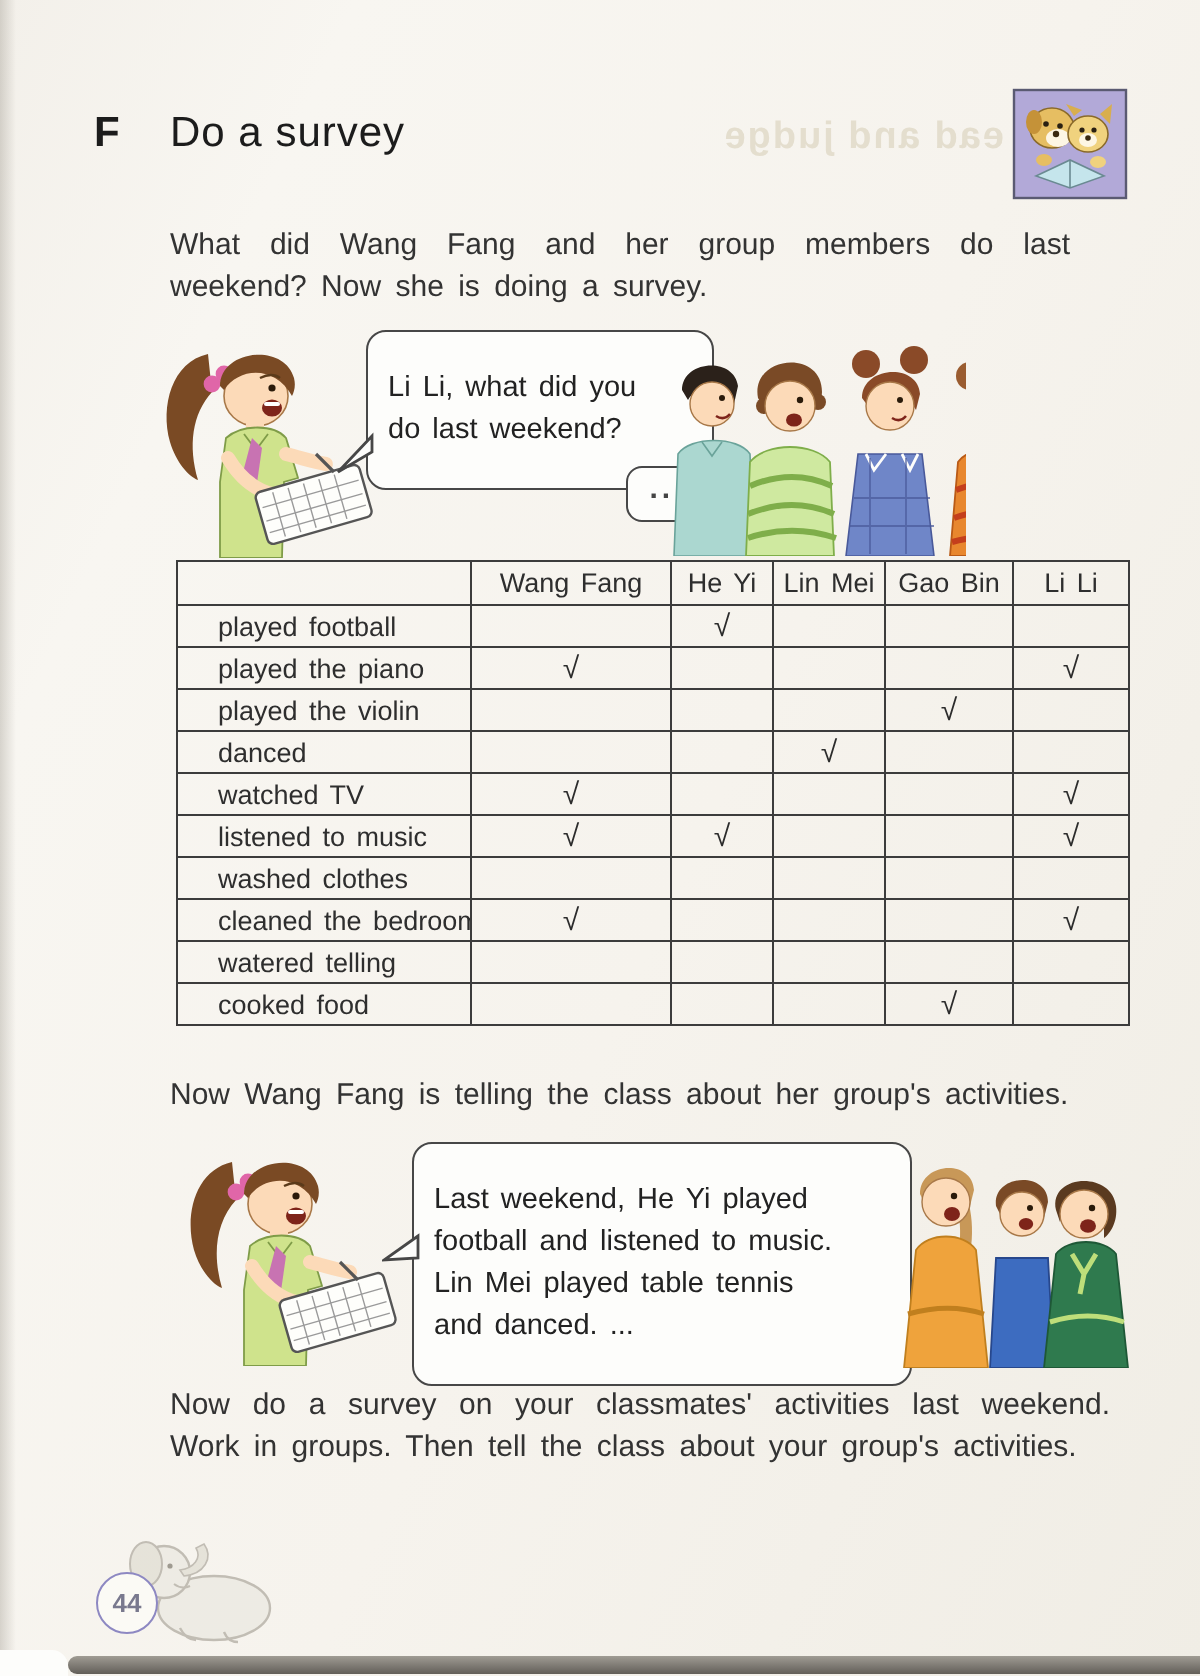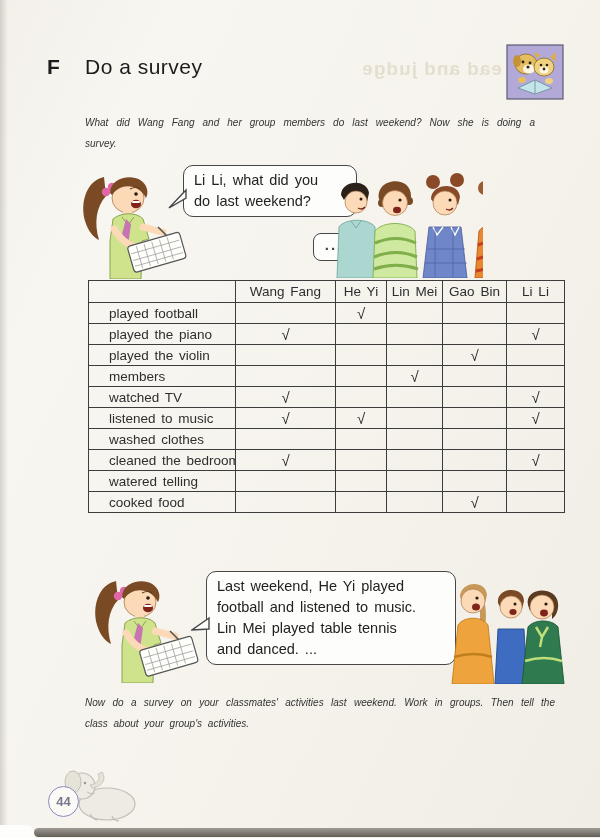--- a/index.html
+++ b/index.html
@@ -15,32 +15,32 @@
   .corner-white{position:absolute;left:0;bottom:0;width:34px;height:13px;
     background:#fdfdfb;border-radius:0 8px 0 0;}
   .bleed{position:absolute;left:292px;top:58px;width:210px;
     transform:scaleX(-1);font-size:19px;font-weight:bold;color:#ded7c4;
     opacity:.75;letter-spacing:1px;}
   .corner-pic{position:absolute;left:506px;top:44px;}
   .title-row{position:absolute;left:47px;top:55px;}
   .sec-letter{position:absolute;left:0;top:0;font-size:21px;font-weight:bold;color:#1c1c1c;}
   .sec-title{position:absolute;left:38px;top:0;font-size:21px;font-weight:normal;
     letter-spacing:.5px;color:#1c1c1c;white-space:nowrap;}
-  .para{position:absolute;font-style:italic;font-size:10px;line-height:21px;
+  .para{position:absolute;font-size:15px;line-height:21px;
     color:#333;word-spacing:3px;}
   .intro{left:85px;top:112px;width:450px;text-align:justify;}
   .mid{left:85px;top:537px;width:480px;}
   .outro{left:85px;top:692px;width:470px;text-align:justify;}
   .illo{position:absolute;}
   .illo1{left:70px;top:163px;width:490px;height:117px;}
   .illo2{left:82px;top:565px;width:492px;height:125px;}
   .figure{position:absolute;}
   .bubble{position:absolute;background:#fdfdfb;border:1.5px solid #474747;
     border-radius:10px;font-size:14.5px;line-height:21px;color:#222;
-    word-spacing:2px;padding:4px 10px;}
+    word-spacing:2px;padding:18px 10px;}
   .bubble .tail{position:absolute;}
   .bubble1{left:113px;top:2px;width:152px;}
   .ellipsis-bubble{left:243px;top:70px;width:40px;height:26px;padding:0;
     text-align:center;font-weight:bold;font-size:15px;letter-spacing:2px;
     line-height:22px;color:#444;border-radius:8px;}
   .bubble2{left:124px;top:6px;width:228px;}
   .survey-table{position:absolute;left:88px;top:280px;border-collapse:collapse;
     table-layout:fixed;width:470px;font-size:13.5px;color:#2e2e2e;}
   .survey-table th,.survey-table td{border:1.5px solid #3c3c3c;height:20px;
     padding:0;overflow:hidden;white-space:nowrap;}
@@ -209,21 +209,21 @@
         </tr>
         <tr>
           <td class="act-cell">played the violin</td>
           <td class="chk"></td>
           <td class="chk"></td>
           <td class="chk"></td>
           <td class="chk">√</td>
           <td class="chk"></td>
         </tr>
         <tr>
-          <td class="act-cell">members</td>
+          <td class="act-cell">danced</td>
           <td class="chk"></td>
           <td class="chk"></td>
           <td class="chk">√</td>
           <td class="chk"></td>
           <td class="chk"></td>
         </tr>
         <tr>
           <td class="act-cell">watched TV</td>
           <td class="chk">√</td>
           <td class="chk"></td>
@@ -267,20 +267,21 @@
           <td class="act-cell">cooked food</td>
           <td class="chk"></td>
           <td class="chk"></td>
           <td class="chk"></td>
           <td class="chk">√</td>
           <td class="chk"></td>
         </tr>
       </tbody>
   </table>
 
+  <div class="para mid">Now Wang Fang is telling the class about her group's activities.</div>
 
   <div class="illo illo2">
     <div class="figure" style="left:0;top:6px">
       <svg width="125" height="112" viewBox="0 0 125 112">
           <use href="#girl-sym"></use>
         </svg>
     </div>
     <div class="bubble bubble2">
       <svg class="tail" style="left:-16px;top:44px" width="20" height="18" viewBox="0 0 20 18">
         <path d="M18 2 L1 14 L18 13 Z" fill="#fdfdfb" stroke="#474747" stroke-width="1.4"></path>

